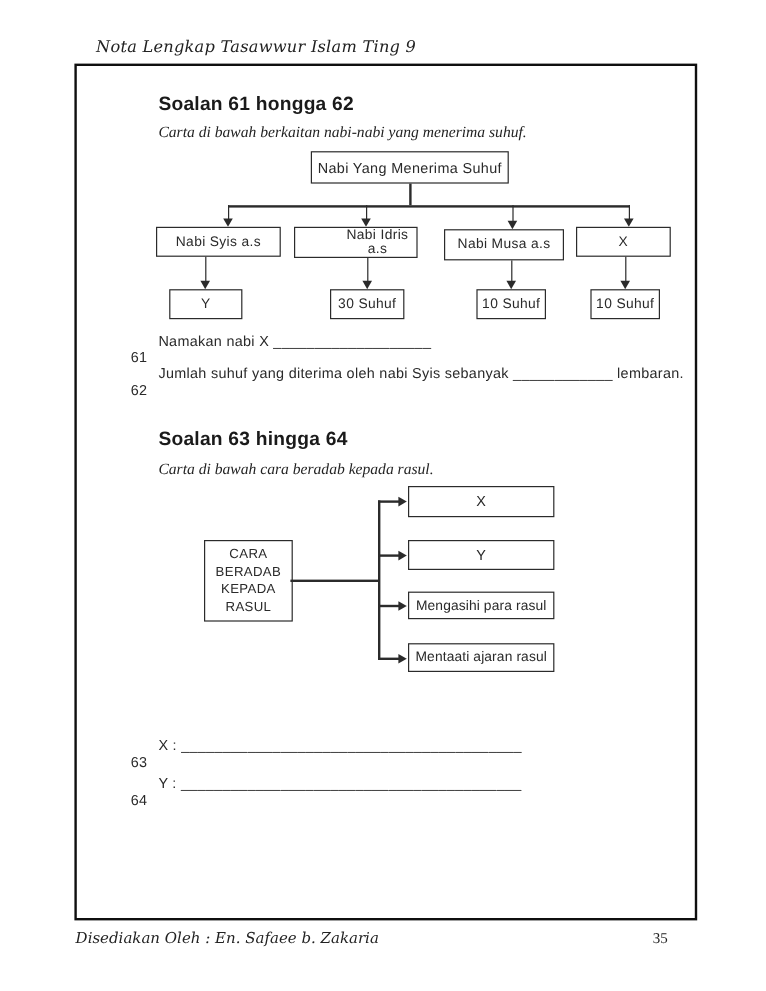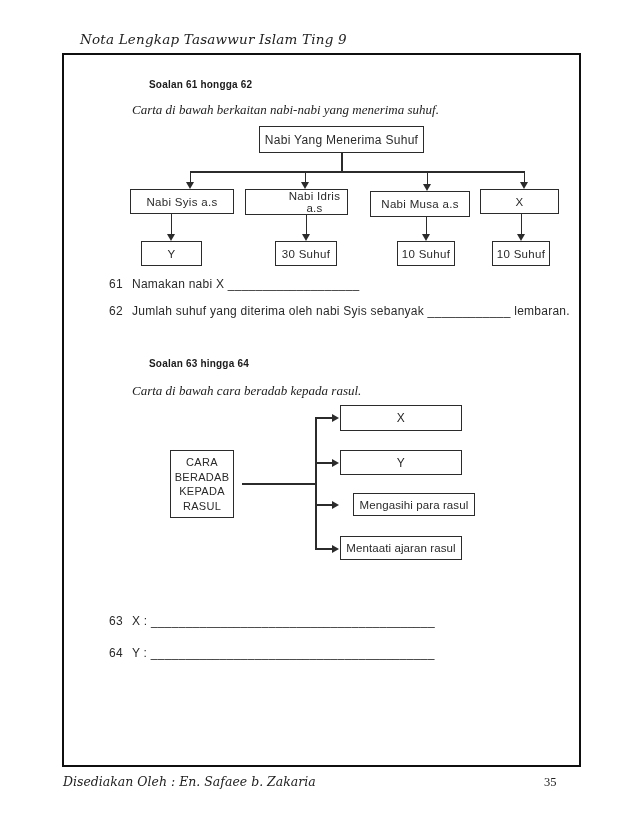--- a/index.html
+++ b/index.html
@@ -20,23 +20,22 @@
     font-size:13.5px; letter-spacing:0.2px;
   }
   .frame {
     position:absolute; left:62px; top:53px;
     width:519px; height:714px;
     border:2px solid #0f0f0f;
     background:#fff;
   }
   .sec-title {
     position:absolute; left:68px;
-    font-size:10px; font-weight:bold; letter-spacing:0.2px;
+    font-size:16px; font-weight:bold; letter-spacing:0.2px;
     color:#1a1a1a;
-    margin-left:17px;
   }
   .sec-caption {
     position:absolute; left:68px;
     font-family:"Liberation Serif", serif; font-style:italic;
     font-size:13px; color:#222;
   }
   .cbox {
     position:absolute;
     border:1.4px solid #2b2b2b;
     display:flex; align-items:center; justify-content:center;
@@ -52,21 +51,21 @@
     border-right:4px solid transparent;
     border-top:7px solid #2b2b2b;
   }
   .arr-r {
     position:absolute; width:0; height:0;
     border-top:4px solid transparent;
     border-bottom:4px solid transparent;
     border-left:7px solid #2b2b2b;
   }
   .qrow { position:absolute; font-size:12px; letter-spacing:0.25px; color:#2a2a2a; }
-  .qnum { position:absolute; left:45px; }
+  .qnum { position:absolute; left:45px;margin-top:14px; }
   .qtext { position:absolute; left:68px; white-space:nowrap; }
   .instruction {
     position:absolute; left:68px;
     font-size:12px; letter-spacing:0.25px; color:#2a2a2a;
   }
   .footer-author {
     position:absolute; left:63px; top:774px;
     font-size:12.5px;
   }
   .footer-page {
@@ -124,21 +123,21 @@
     <span class="qtext">Namakan nabi X ___________________</span>
   </div>
   <div class="qrow" style="top:249px;">
     <span class="qnum">62</span>
     <span class="qtext">Jumlah suhuf yang diterima oleh nabi Syis sebanyak ____________ lembaran.</span>
   </div>
 
   <div class="sec-title" style="top:303px;">Soalan 63 hingga 64</div>
   <div class="sec-caption" style="top:328px;">Carta di bawah cara beradab kepada rasul.</div>
 
-  <div class="cbox" style="left:106px; top:395px; width:64px; height:68px;">
+  <div class="cbox" style="left:106px; top:395px; width:74px; height:68px;">
     <div class="multiline">
       <span style="display:block;">CARA</span>
       <span style="display:block;">BERADAB</span>
       <span style="display:block;">KEPADA</span>
       <span style="display:block;">RASUL</span>
     </div>
   </div>
 
   <div class="hline" style="left:178px; top:428px; width:74px; height:1.5px;"></div>
   <div class="vline" style="left:251px; top:362px; width:1.5px; height:132px;"></div>
@@ -147,21 +146,21 @@
   <div class="arr-r" style="left:268px; top:359px;"></div>
   <div class="hline" style="left:251px; top:407px; width:18px; height:1.5px;"></div>
   <div class="arr-r" style="left:268px; top:404px;"></div>
   <div class="hline" style="left:251px; top:449px; width:18px; height:1.5px;"></div>
   <div class="arr-r" style="left:268px; top:446px;"></div>
   <div class="hline" style="left:251px; top:493px; width:18px; height:1.5px;"></div>
   <div class="arr-r" style="left:268px; top:490px;"></div>
 
   <div class="cbox" style="left:276px; top:350px; width:122px; height:26px; font-size:12px;">X</div>
   <div class="cbox" style="left:276px; top:395px; width:122px; height:25px; font-size:12px;">Y</div>
-  <div class="cbox plain" style="left:289px; top:438px; width:122px; height:23px;">Mengasihi para rasul</div>
+  <div class="cbox plain" style="left:276px; top:438px; width:122px; height:23px;">Mengasihi para rasul</div>
   <div class="cbox plain" style="left:276px; top:481px; width:122px; height:24px;">Mentaati ajaran rasul</div>
 
 
   <div class="qrow" style="top:559px;">
     <span class="qnum">63</span>
     <span class="qtext">X : _________________________________________</span>
   </div>
   <div class="qrow" style="top:591px;">
     <span class="qnum">64</span>
     <span class="qtext">Y : _________________________________________</span>

